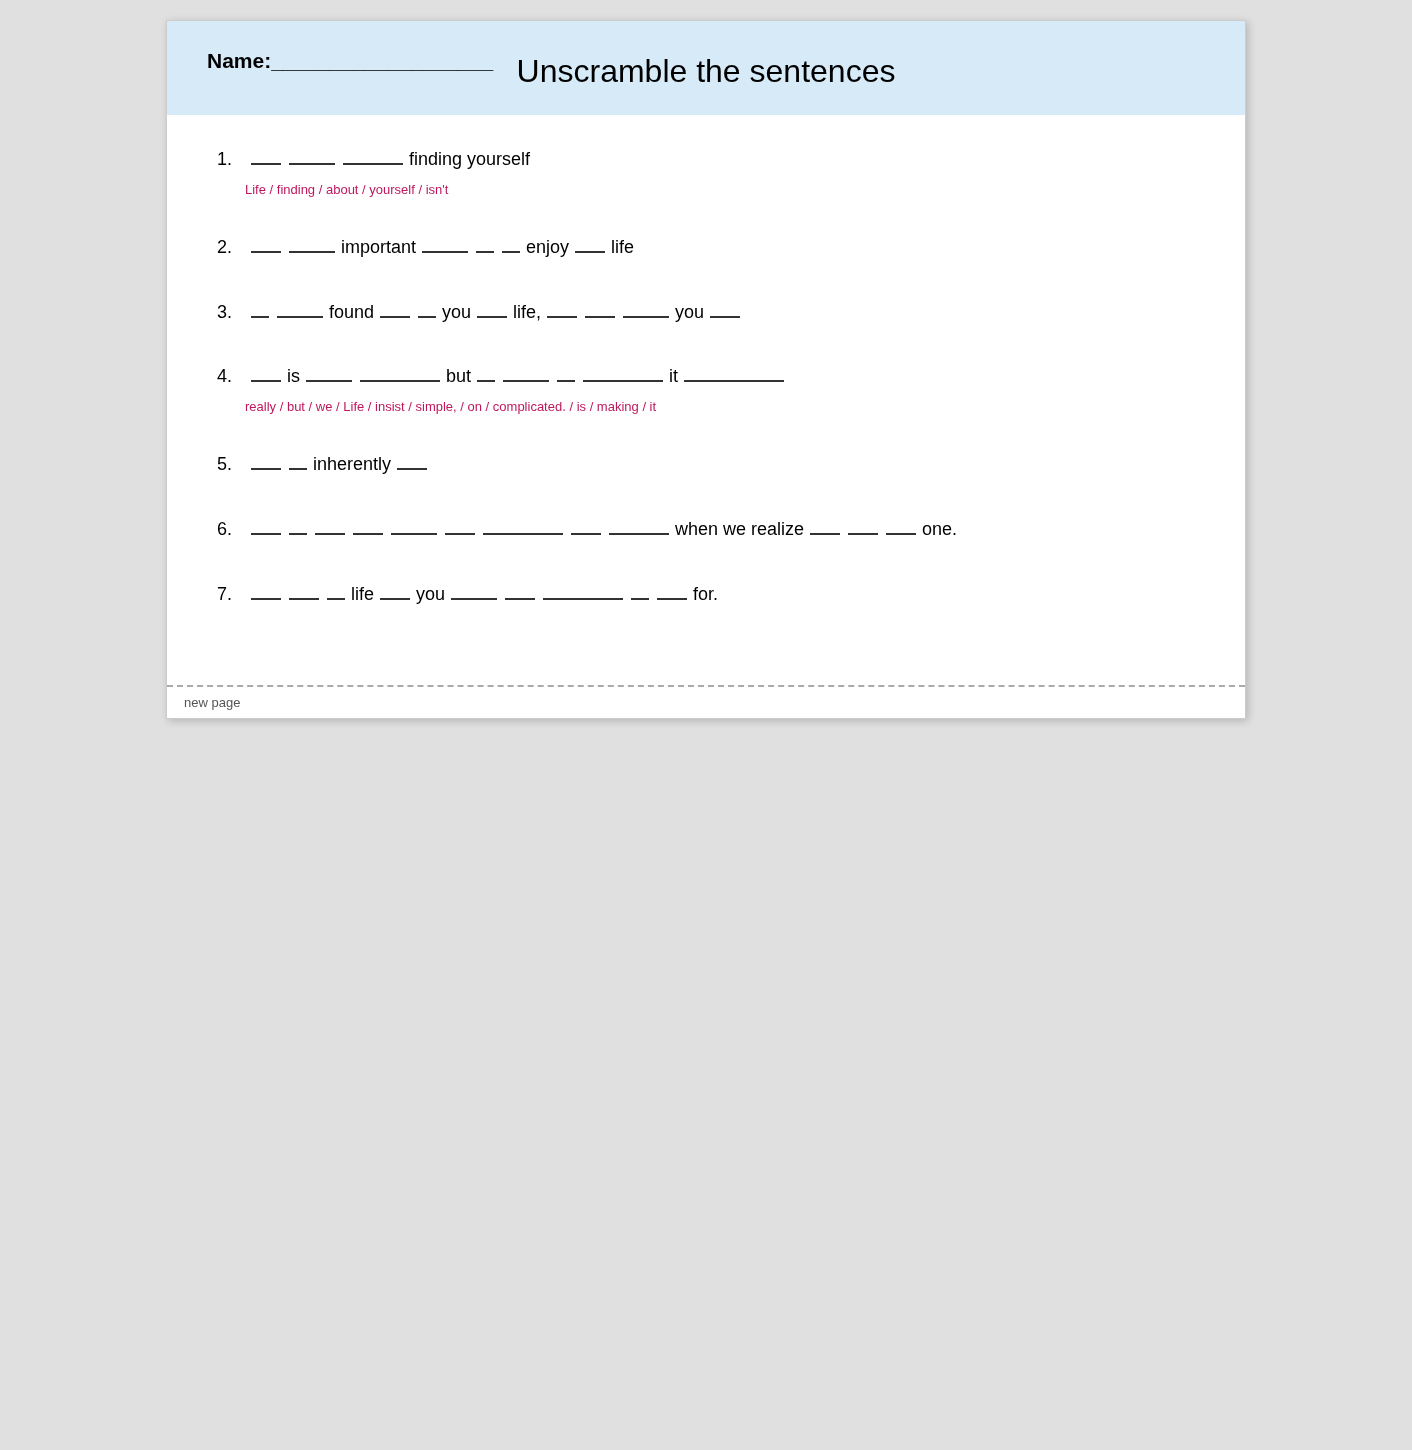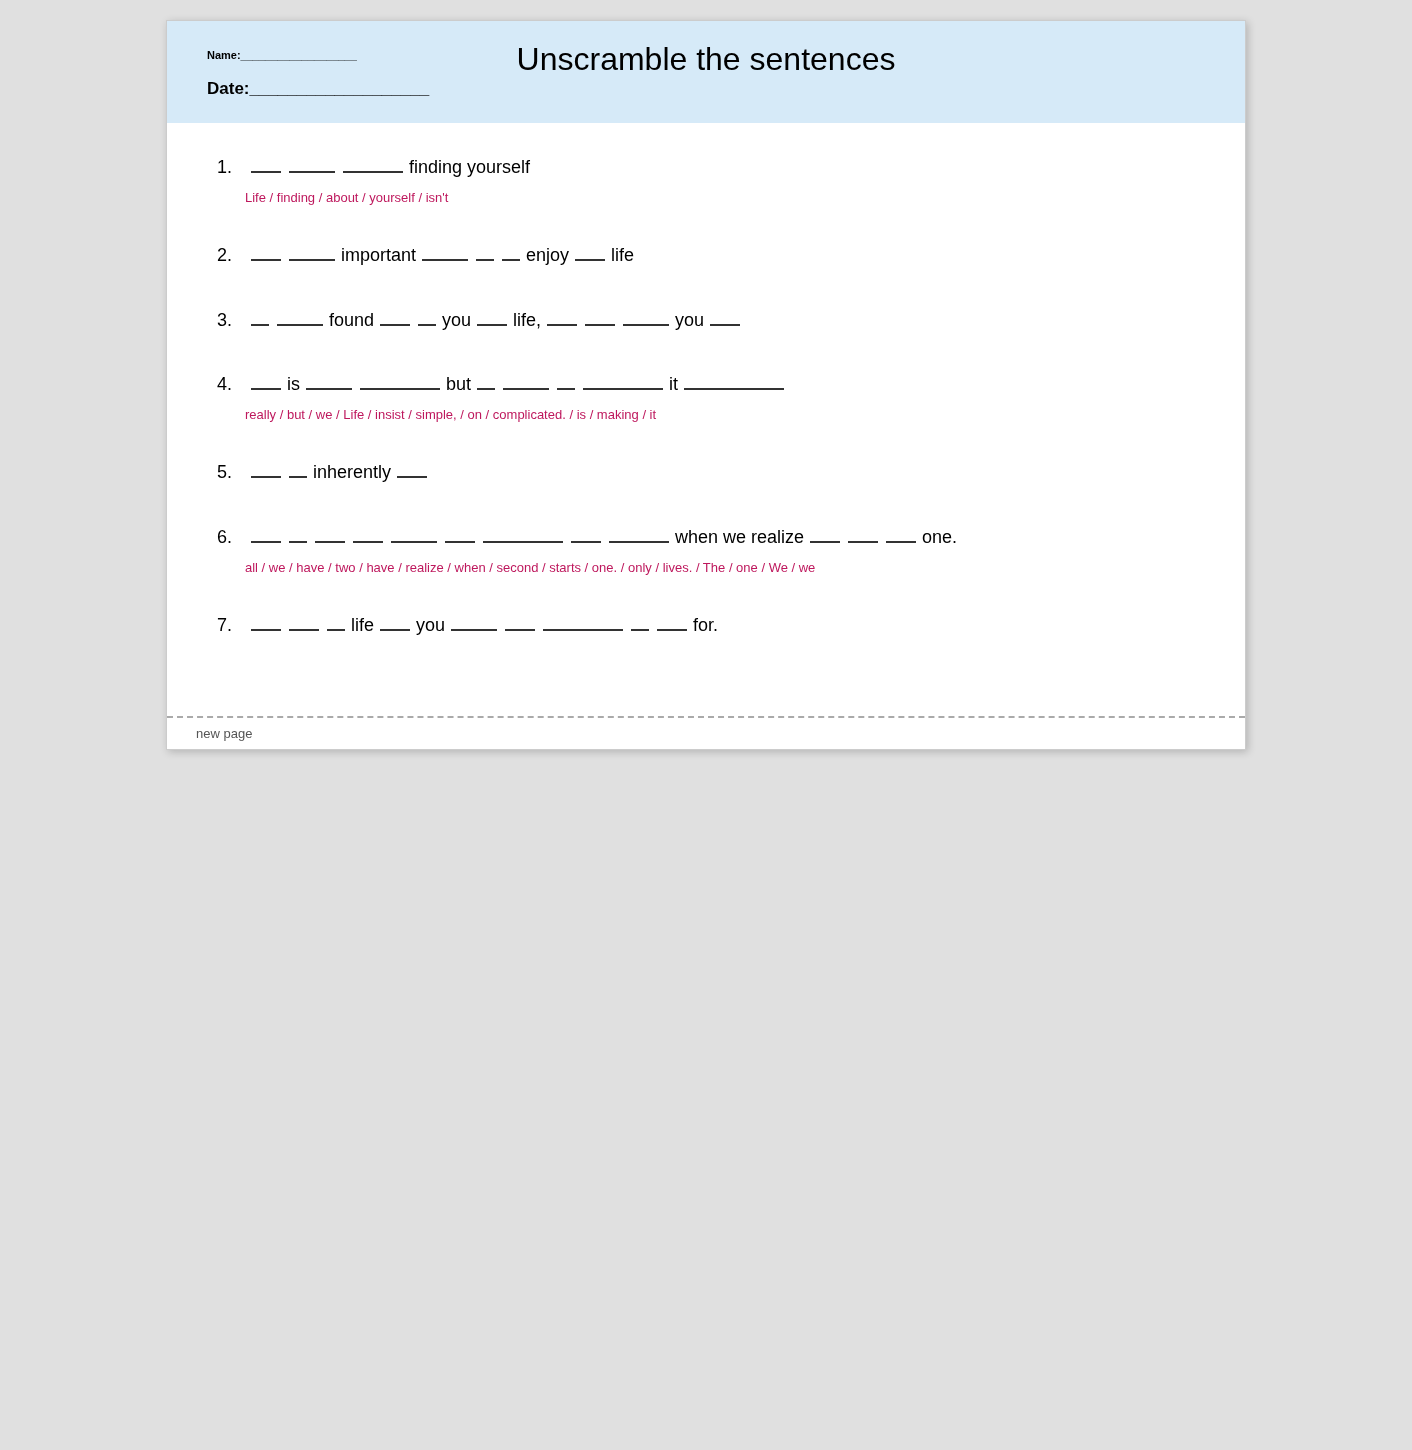--- a/index.html
+++ b/index.html
@@ -24,21 +24,21 @@
       border: 1px solid #ccc;
       box-shadow: 2px 2px 8px rgba(0,0,0,0.2);
     }
 
     .header {
       background: #d6eaf8;
       padding: 28px 40px 24px 40px;
     }
 
     .header-name {
-      font-size: 11px;
+      font-size: 21px;
       font-weight: bold;
       margin-bottom: 10px;
     }
 
     .header-title {
       font-size: 32px;
       text-align: center;
       font-weight: normal;
       margin-bottom: 1px;
       margin-top: -30px;
@@ -87,34 +87,33 @@
     .blank-xxl { min-width: 100px; }
 
     .word-bank {
       font-size: 13px;
       color: #be185d;
       margin-left: 28px;
     }
 
     .footer {
       border-top: 2px dashed #aaa;
-      padding: 8px 29px;
+      padding: 8px 17px;
       font-size: 13px;
       color: #555;
     }
   </style>
 </head>
 <body>
 
 <div class="page">
 
   <div class="header">
     <div class="header-name">Name:___________________</div>
     <div class="header-title">Unscramble the sentences</div>
-    <div class="header-date">Date:___________________</div>
   </div>
 
   <div class="content">
 
     <div class="sentence-item">
       <div class="sentence-line">
         <span class="sentence-number">1.</span>
         <span class="blank blank-sm"></span>
         <span class="blank blank-md"></span>
         <span class="blank blank-lg"></span>
@@ -196,21 +195,20 @@
         <span class="blank blank-sm"></span>
         <span class="blank blank-xl"></span>
         <span class="blank blank-sm"></span>
         <span class="blank blank-lg"></span>
         <span>when we realize</span>
         <span class="blank blank-sm"></span>
         <span class="blank blank-sm"></span>
         <span class="blank blank-sm"></span>
         <span>one.</span>
       </div>
-      <div class="word-bank">all / we / have / two / have / realize / when / second / starts / one. / only / lives. / The / one / We / we</div>
     </div>
 
     <div class="sentence-item">
       <div class="sentence-line">
         <span class="sentence-number">7.</span>
         <span class="blank blank-sm"></span>
         <span class="blank blank-sm"></span>
         <span class="blank blank-xs"></span>
         <span>life</span>
         <span class="blank blank-sm"></span>

